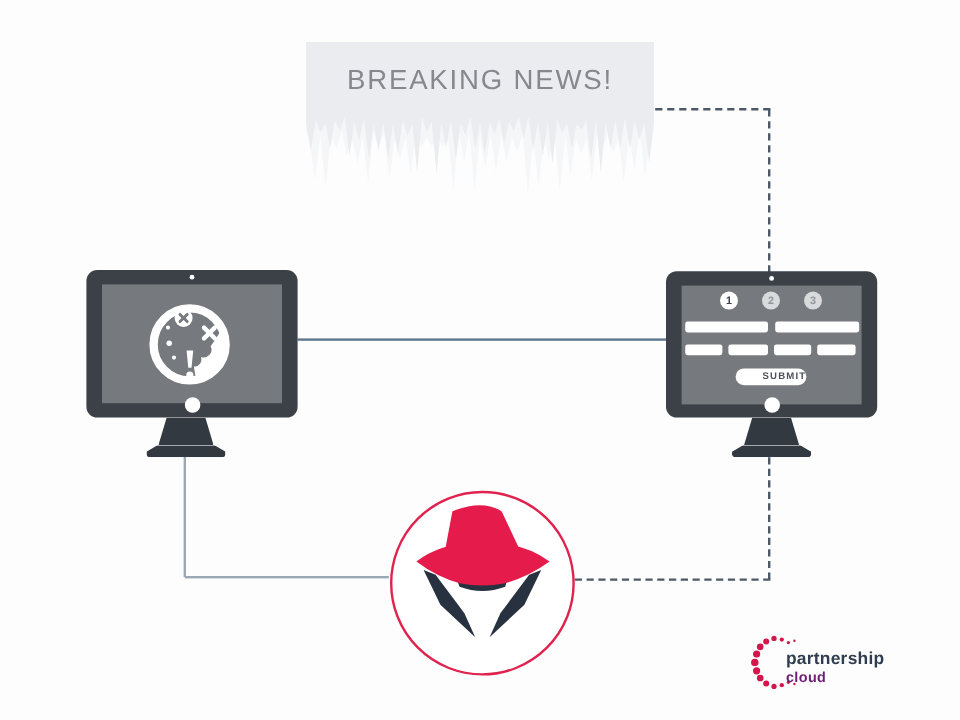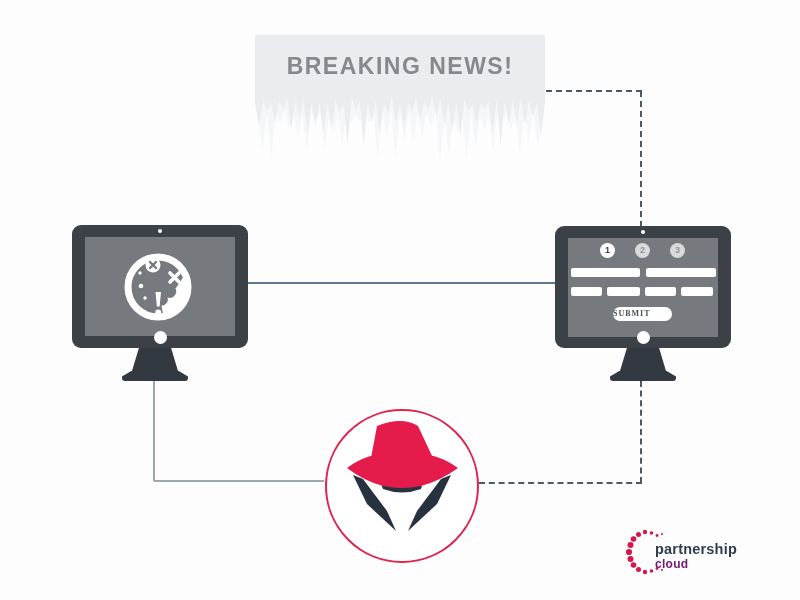--- a/index.html
+++ b/index.html
@@ -13,21 +13,21 @@
   
   .line-solid-h{border-top:2px solid #5f7890;height:0;}
   .line-solid-light-v{border-left:2px solid #9aa8b4;width:0;}
   .line-solid-light-h{border-top:2px solid #9aa8b4;height:0;}
   .line-dash-h{border-top:2px dashed #4d5965;height:0;}
   .line-dash-v{border-left:2px dashed #4d5965;width:0;}
 
   
   .banner-text{
     left:255px;top:50px;width:290px;text-align:center;z-index:3;
-    color:#85888c;font-weight:bold;font-size:23px;line-height:32px;letter-spacing:1.5px;
+    color:#85888c;font-weight:normal;font-size:23px;line-height:32px;letter-spacing:1.5px;
   }
 
   
   .monitor-frame{
     width:176px;background:#3b4147;border-radius:9px;height:122px;z-index:2;
   }
   .monitor-screen{
     position:absolute;left:13px;top:12px;width:150px;height:99px;background:#76797d;
   }
   .camera-dot{
@@ -50,22 +50,22 @@
   
   .step-circle{
     position:absolute;width:15px;height:15px;border-radius:50%;top:5px;
     text-align:center;line-height:15px;font-size:9px;font-weight:bold;
   }
   .step-active{background:#ffffff;color:#39434e;}
   .step-inactive{background:rgba(255,255,255,0.72);color:#8e9499;}
   .form-bar{position:absolute;height:9px;background:#ffffff;border-radius:2px;}
   .submit-btn{
     position:absolute;left:45px;top:69px;width:59px;height:14px;background:#fff;
-    border-radius:8px;text-align:left;line-height:14px;
-    font-size:8px;font-weight:bold;letter-spacing:1px;color:#495057;font-family:Liberation Serif, serif;
+    border-radius:8px;text-align:right;line-height:14px;
+    font-size:8px;font-weight:bold;letter-spacing:1px;color:#495057;
   }
 
   
   .hacker-wrap{left:323px;top:407px;width:158px;height:158px;z-index:2;}
 
   
   .logo-wrap{left:617px;top:520px;width:146px;height:64px;}
   .logo-title{position:absolute;left:38px;top:21px;font-size:14.5px;font-weight:bold;color:#2f3d4f;letter-spacing:0.2px;}
   .logo-sub{position:absolute;left:38px;top:37px;font-size:12px;color:#701a75;letter-spacing:0.3px;font-weight:bold;}
 </style>

